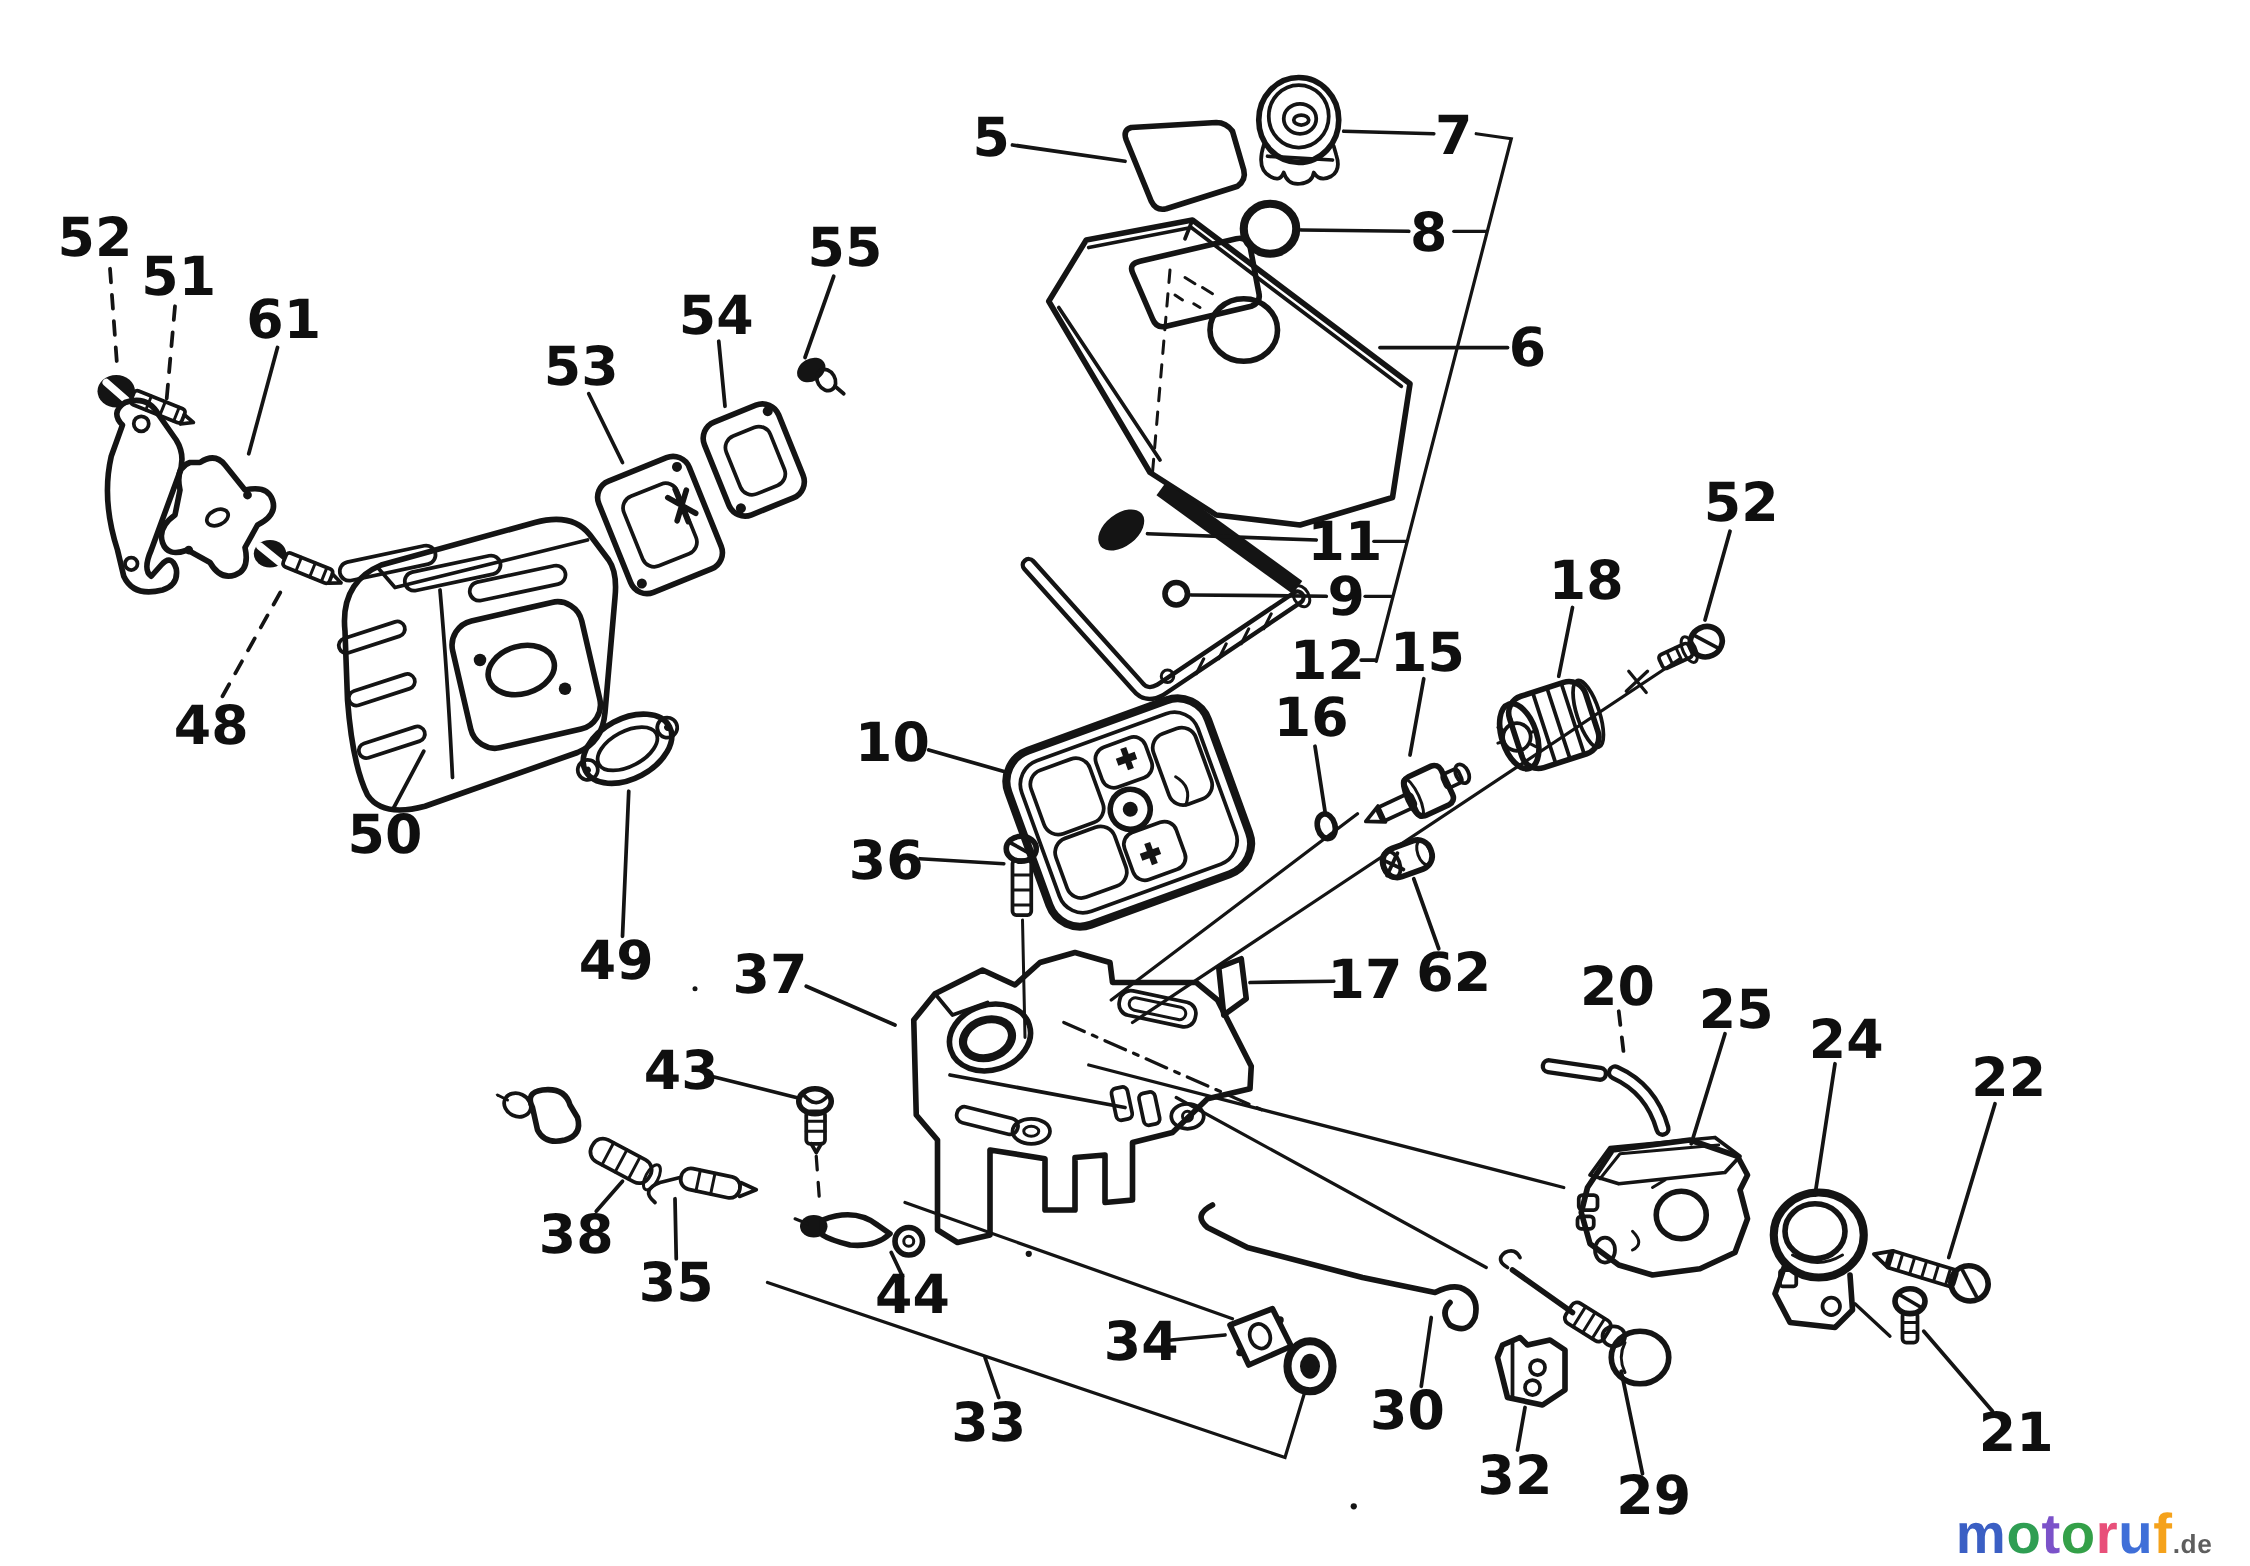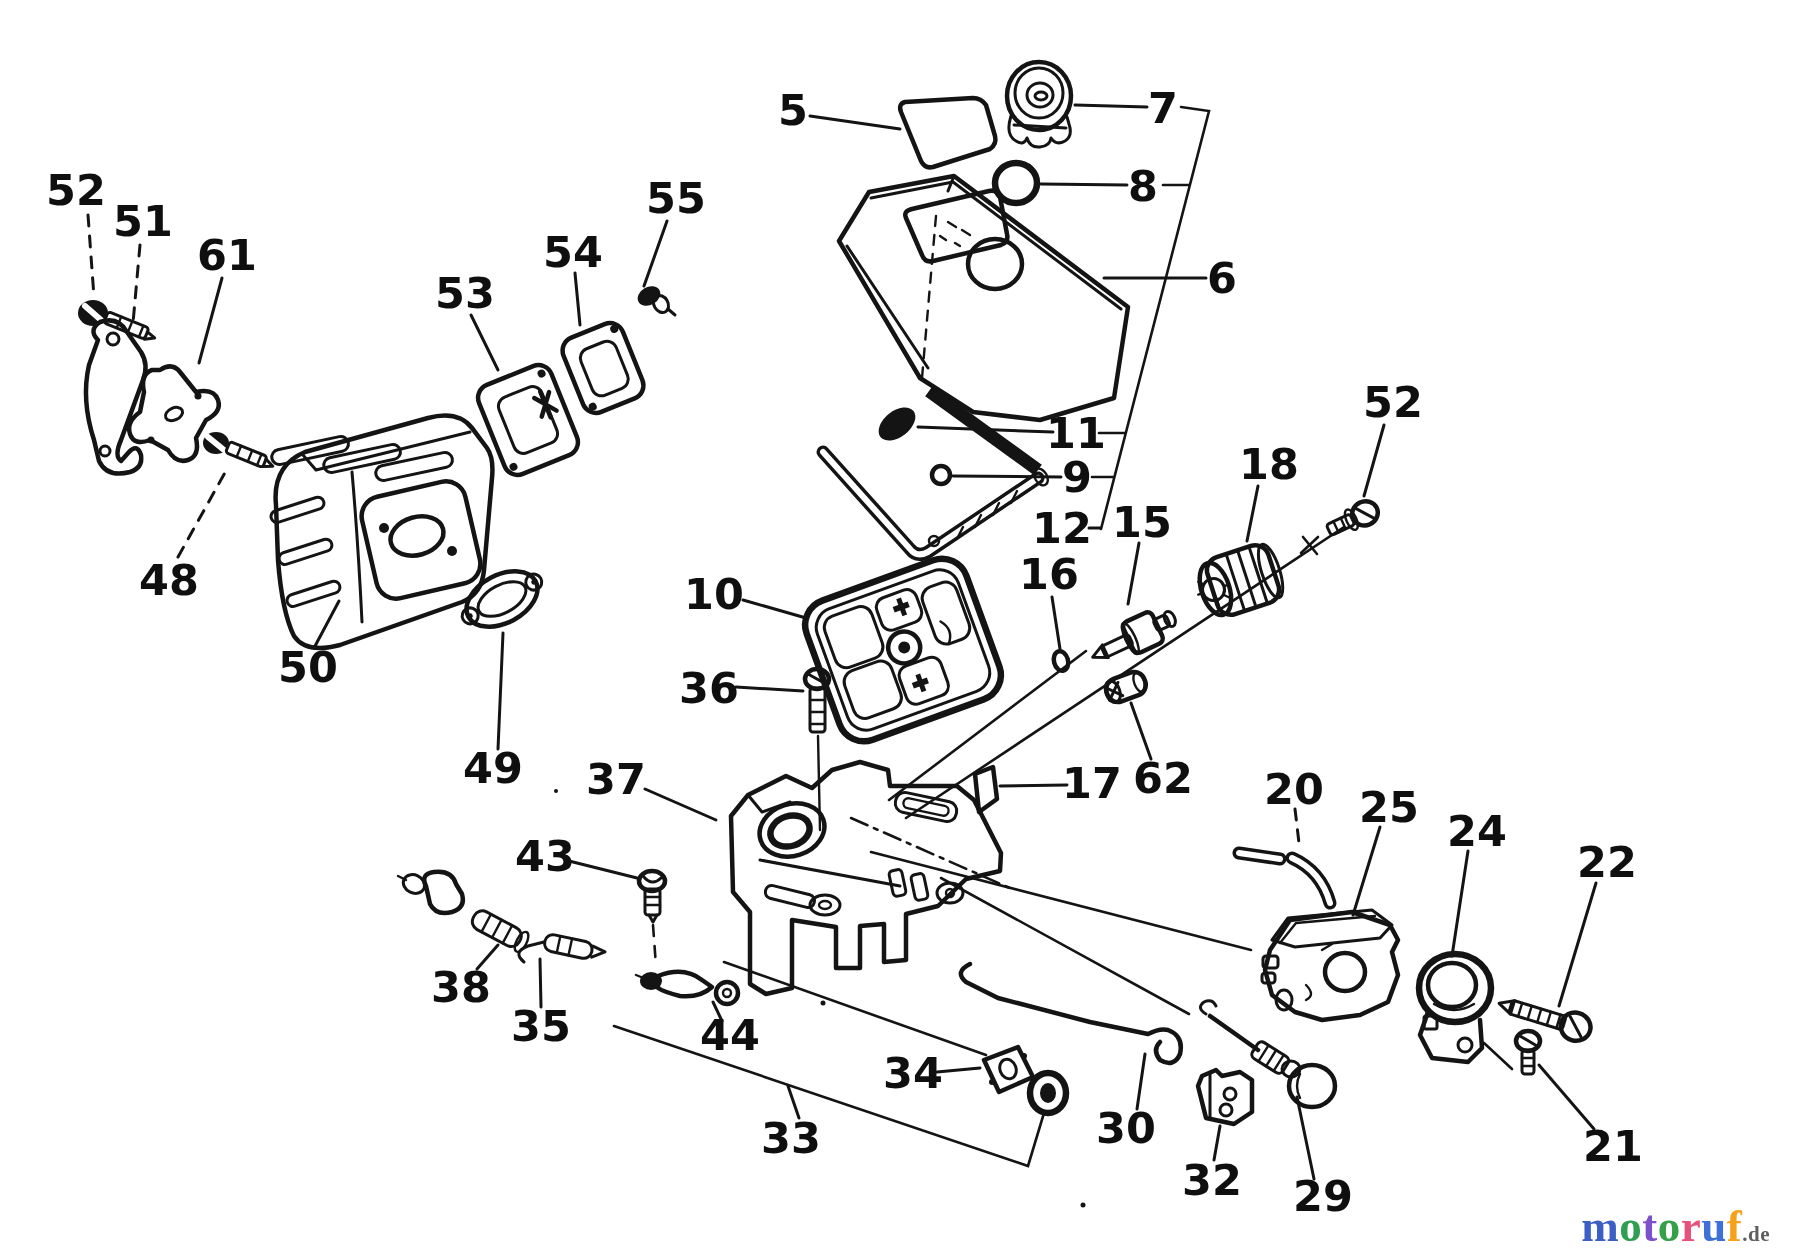--- a/index.html
+++ b/index.html
@@ -23,21 +23,21 @@
   .leader.dashed{stroke-dasharray:11 10}
   .aline{fill:none;stroke:#141414;stroke-width:2.6;stroke-linecap:round}
   .aline.dashed{stroke-dasharray:11 10}
   .aline.dashdot{stroke-dasharray:18 7 4 7}
   .callout{
     font-family:"DejaVu Sans","Liberation Sans",sans-serif;
     font-weight:700;font-size:43px;fill:#0f0f0f;text-anchor:middle;
   }
   #watermark{
     position:absolute;right:30px;bottom:4px;
-    font-family:Liberation Serif, serif;
+    font-family:Liberation Sans, sans-serif;
     font-weight:700;font-size:45px;line-height:1;letter-spacing:0.5px;
     user-select:none;white-space:nowrap;
   }
   #watermark .suffix{font-size:21px;font-weight:700}
 </style>
 </head>
 <body>
 
 <div id="stage">
 <svg width="1800" height="1253" viewBox="0 0 1800 1253" xmlns="http://www.w3.org/2000/svg">

